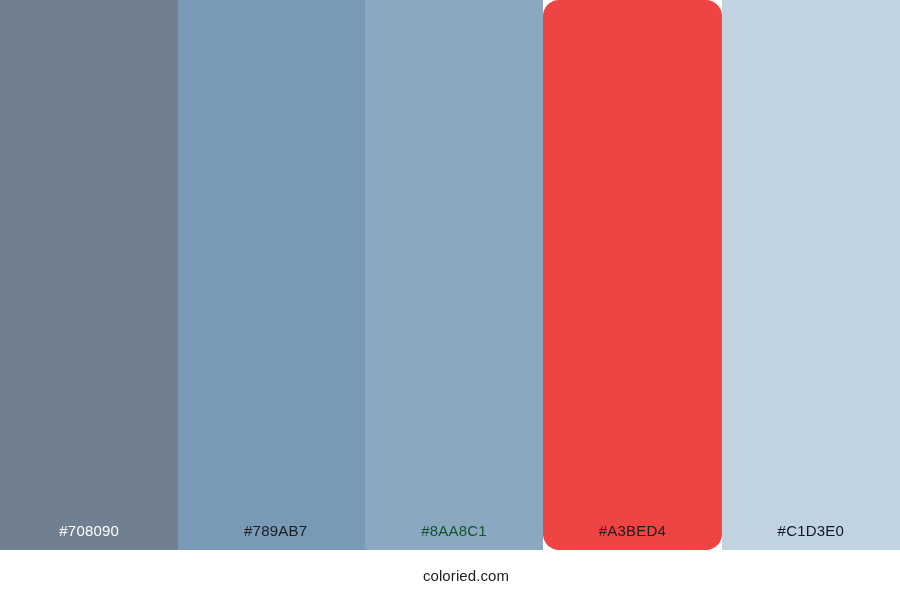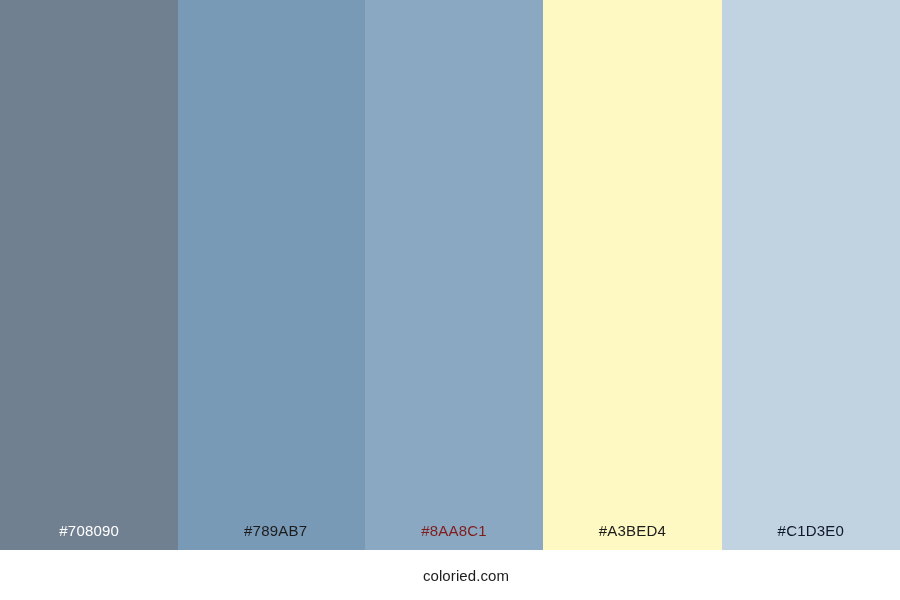--- a/index.html
+++ b/index.html
@@ -71,24 +71,24 @@
 
     <div class="swatch" style="background-color: rgb(112, 128, 144);">
       <span class="swatch-label" style="color: rgb(255, 255, 255);">#708090</span>
     </div>
 
     <div class="swatch" style="background-color: rgb(120, 154, 183); padding-left: 8px;">
       <span class="swatch-label" style="color: rgb(28, 28, 28);">#789AB7</span>
     </div>
 
     <div class="swatch" style="background-color: rgb(138, 168, 193);">
-      <span class="swatch-label" style="color: #7f1d1d; margin-top: 40px;">#8AA8C1</span>
+      <span class="swatch-label" style="color: #14532d; margin-top: 40px;">#8AA8C1</span>
     </div>
 
-    <div class="swatch" style="background-color: #fef9c3;">
+    <div class="swatch" style="background-color: #ef4444; border-radius: 16px;">
       <span class="swatch-label" style="color: rgb(28, 28, 28);">#A3BED4</span>
     </div>
 
     <div class="swatch" style="background-color: rgb(193, 211, 224);">
       <span class="swatch-label" style="color: #0f172a;">#C1D3E0</span>
     </div>
 
   </div>
 
   <div class="footer-bar">

